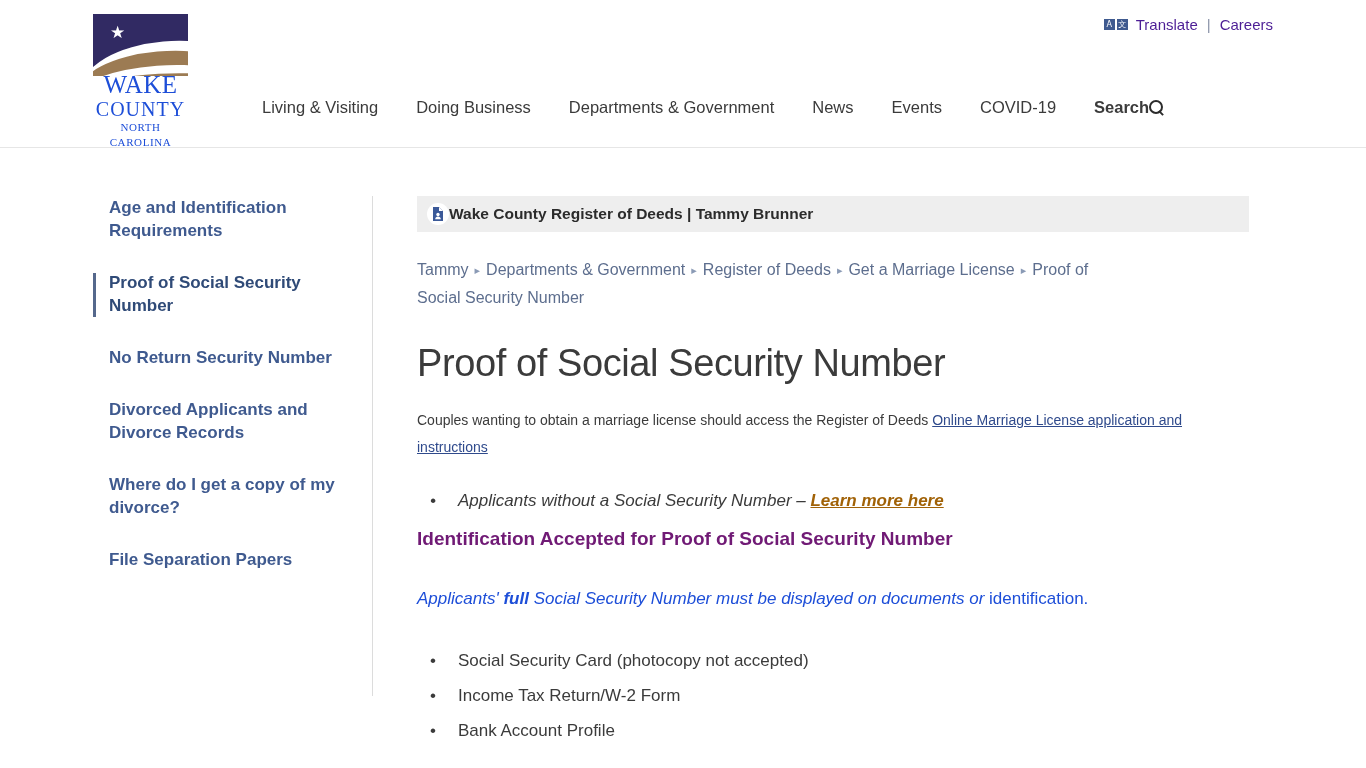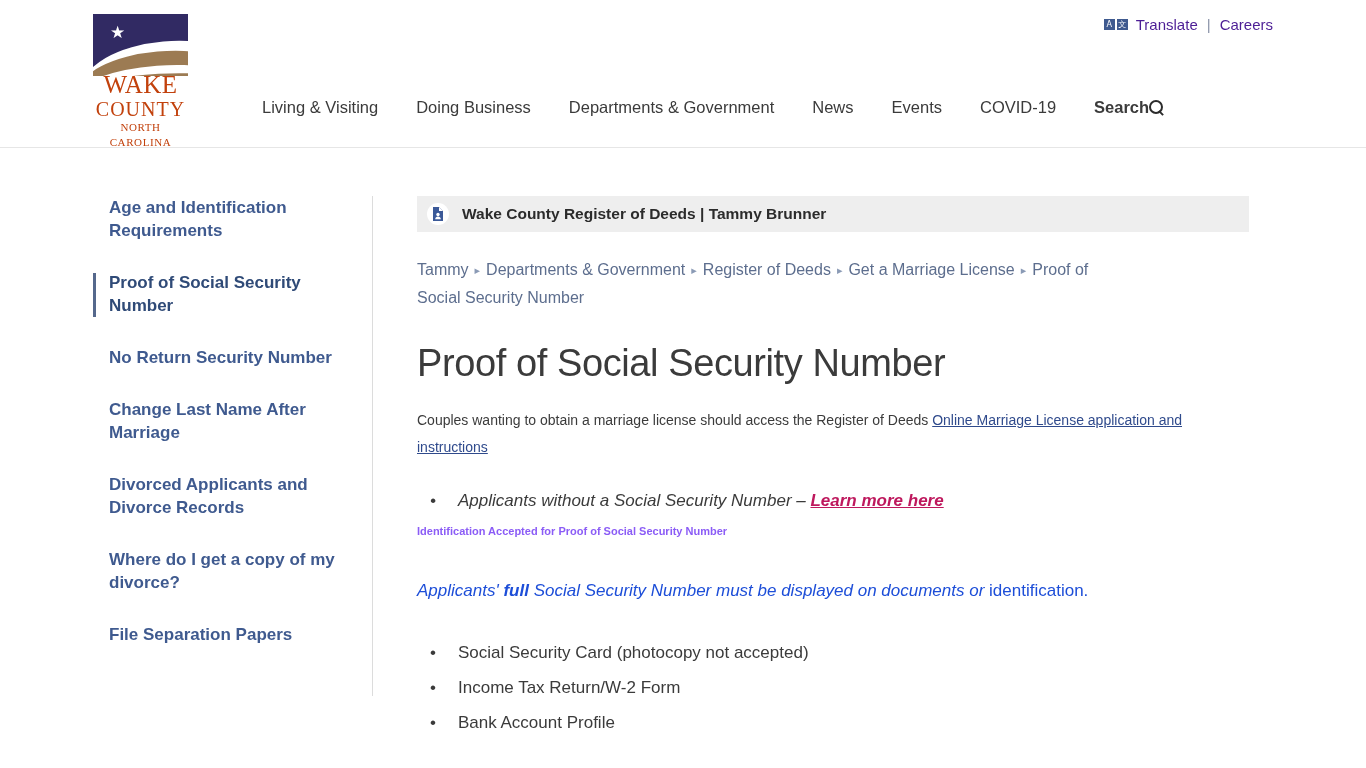--- a/index.html
+++ b/index.html
@@ -81,21 +81,21 @@
     background: #9c7b53;
     border-radius: 100% 85% 0 0 / 100% 60% 0 0;
     transform: rotate(-3deg);
   }
   .logo-wordmark {
     position: absolute;
     left: 0; top: 57px;
     width: 95px;
     text-align: center;
     font-family: "Liberation Serif", serif;
-    color: #c2410c;
+    color: #1d4ed8;
   }
   .logo-wake {
     font-size: 25px;
     letter-spacing: 0.5px;
     line-height: 27px;
     font-weight: 400;
   }
   .logo-county {
     font-size: 20px;
     letter-spacing: 1px;
@@ -233,21 +233,20 @@
     left: 324px;
     top: 48px;
     width: 832px;
   }
   .dept-banner {
     height: 36px;
     background: #eeeeee;
     display: flex;
     align-items: center;
     padding-left: 10px;
-    gap: 13px;
   }
   .doc-icon {
     width: 22px; height: 22px;
     background: #ffffff;
     border-radius: 50%;
     display: inline-flex;
     align-items: center;
     justify-content: center;
   }
   .dept-banner .title {
@@ -304,27 +303,28 @@
   }
   ul.bullets li::before {
     content: "\2022";
     position: absolute;
     left: -28px;
     color: #3b3b3b;
   }
   li.italic-item { font-style: italic; }
   li.italic-item a {
     font-weight: bold;
-    color: #be185d;
+    color: #a16207;
     text-decoration: underline;
   }
   .sub-head {
-    font-size: 11px;
+    margin-top: 8px;
+    font-size: 19px;
     font-weight: bold;
-    color: #8b5cf6;
+    color: #701a75;
     line-height: 26px;
   }
   .italic-line {
     margin-top: 33px;
     font-size: 17px;
     font-style: italic;
     line-height: 27px;
     color: #1d4ed8;
   }
   .italic-line b { font-weight: bold; }
@@ -378,21 +378,20 @@
 
   </div>
 </div>
 
 <div class="page">
 
   <aside class="sidebar">
     <a href="#" class="side-item">Age and Identification Requirements</a>
     <a href="#" class="side-item active">Proof of Social Security Number</a>
     <a href="#" class="side-item">No Return Security Number</a>
-    <a href="#" class="side-item">Change Last Name After Marriage</a>
     <a href="#" class="side-item">Divorced Applicants and Divorce Records</a>
     <a href="#" class="side-item">Where do I get a copy of my divorce?</a>
     <a href="#" class="side-item">File Separation Papers</a>
   </aside>
 
   <main class="main">
 
     <div class="dept-banner">
       <span class="doc-icon">
         <svg width="16" height="16" viewBox="0 0 16 16" aria-hidden="true">

